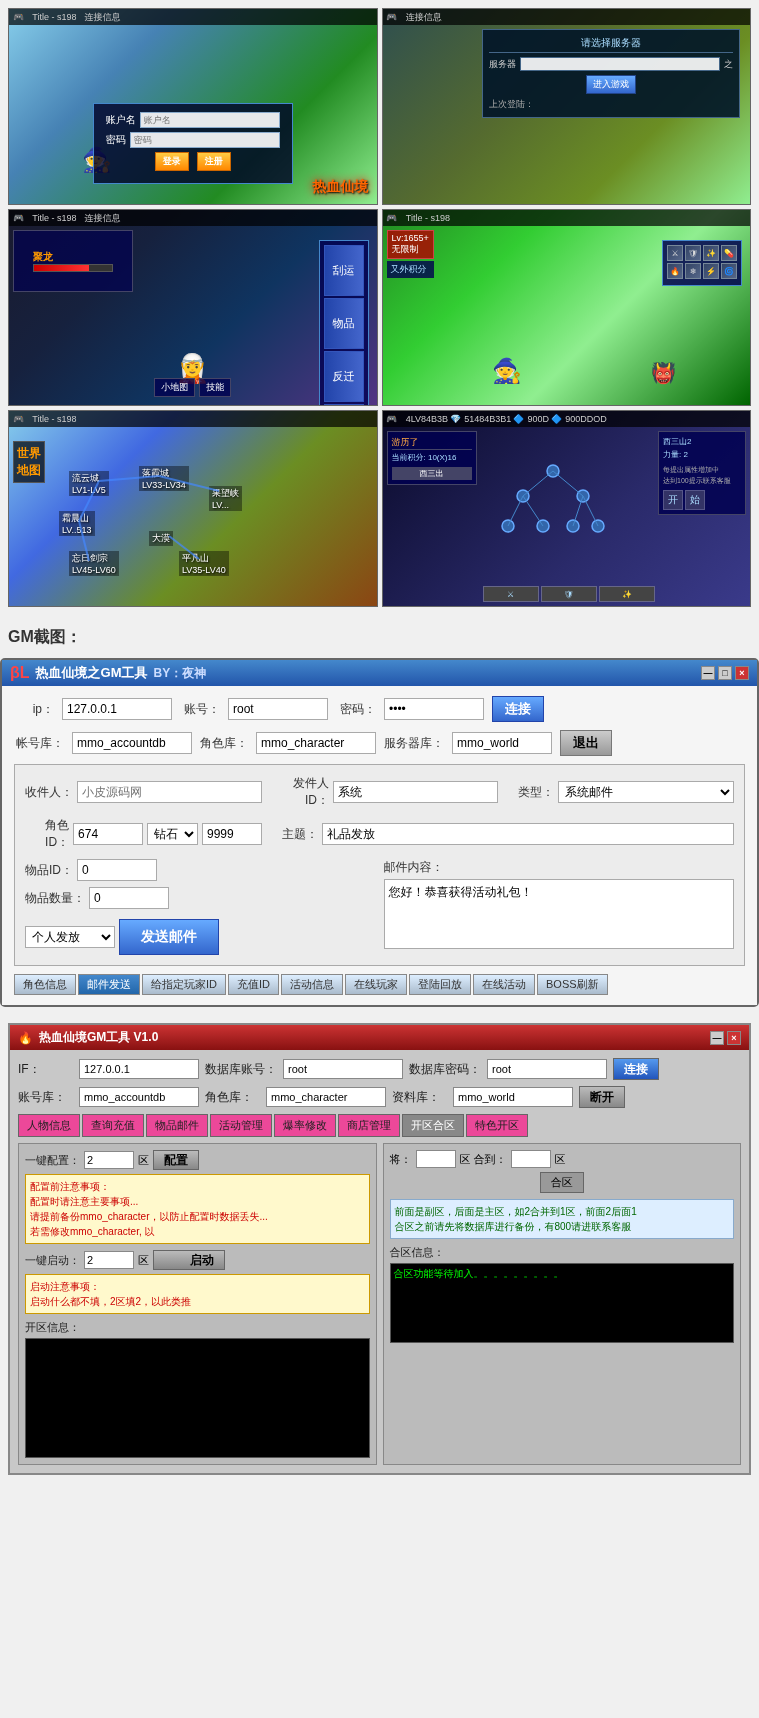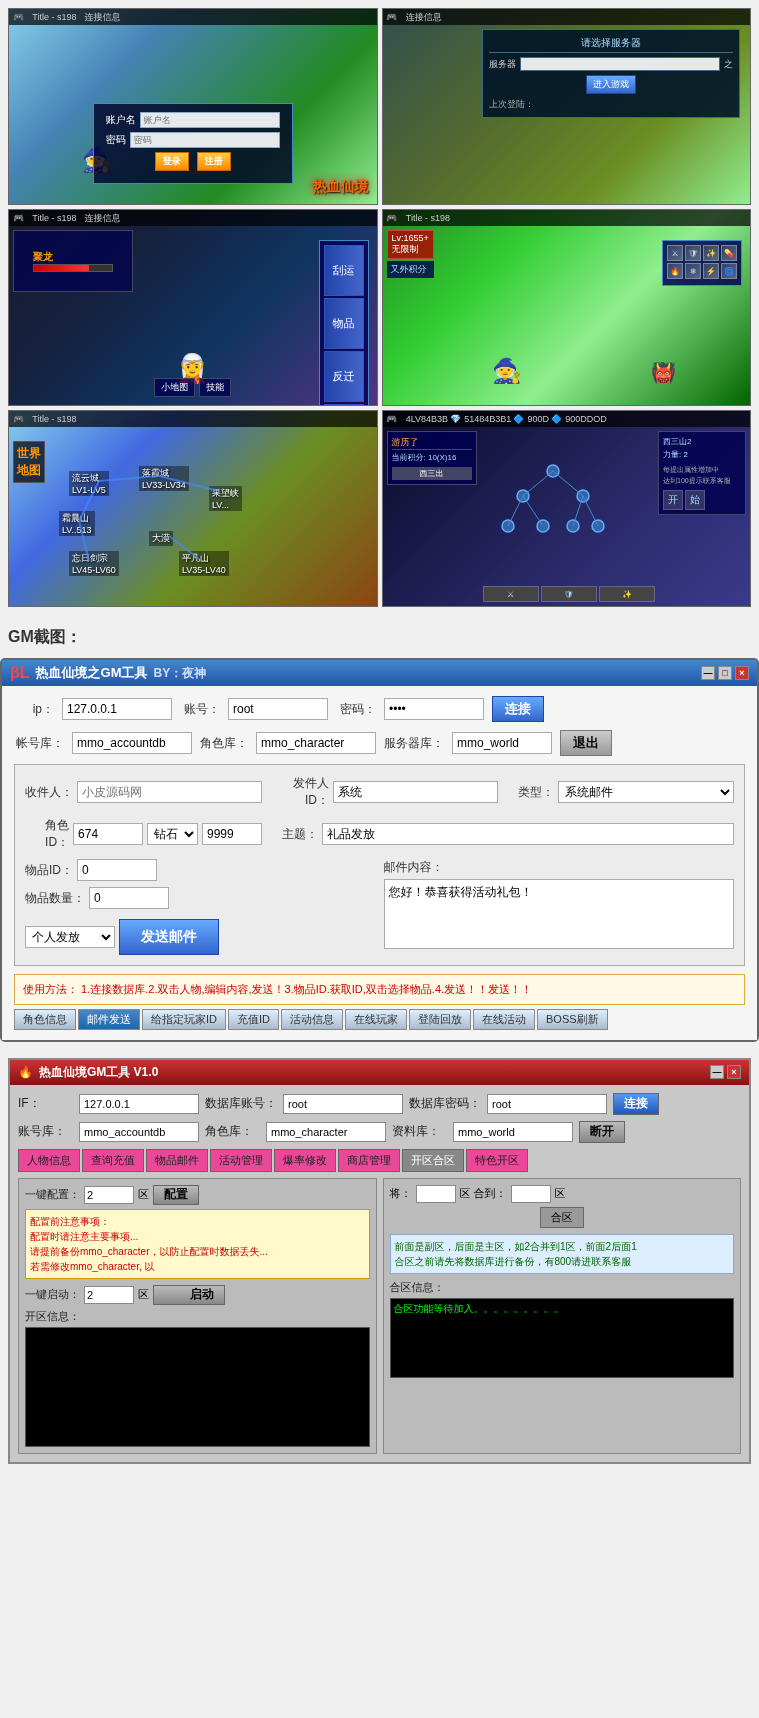--- a/index.html
+++ b/index.html
@@ -856,24 +856,20 @@
             <button class="gm-btn gm-btn-blue" style="width:100px;height:36px;font-size:14px;">发送邮件</button>
           </div>
         </div>
         <div>
           <div class="gm-mail-content-label">邮件内容：</div>
           <textarea class="gm-textarea" style="">您好！恭喜获得活动礼包！</textarea>
         </div>
       </div>
     </div>
 
-    <div class="gm-usage">
-      <span>使用方法：</span>
-      <span>1.连接数据库.2.双击人物,编辑内容,发送！3.物品ID.获取ID,双击选择物品.4.发送！！发送！！</span>
-    </div>
 
     <div class="gm-tabs">
       <div class="gm-tab">角色信息</div>
       <div class="gm-tab active">邮件发送</div>
       <div class="gm-tab">给指定玩家ID</div>
       <div class="gm-tab">充值ID</div>
       <div class="gm-tab">活动信息</div>
       <div class="gm-tab">在线玩家</div>
       <div class="gm-tab">登陆回放</div>
       <div class="gm-tab">在线活动</div>
@@ -946,20 +942,24 @@
           <div class="gm-notice-text">若需修改mmo_character, 以</div>
         </div>
 
         <div class="gm-input-row">
           <span style="font-size:11px;color:#222;">一键启动：</span>
           <input class="gm-small-input" value="2" style="">
           <span style="font-size:11px;">区</span>
           <button class="gm-btn2 gm-btn2-gray" style="height:20px;padding-left:36px;">启动</button>
         </div>
 
+        <div style="background:#fff9cc;border:1px solid #cc9900;padding:4px;margin-bottom:6px;min-height:40px;font-size:10px;">
+          <div class="gm-notice-text">启动注意事项：</div>
+          <div class="gm-notice-text">启动什么都不填，2区填2，以此类推</div>
+        </div>
 
         <div style="font-size:11px;color:#222;margin-bottom:3px;">开区信息：</div>
         <div class="gm-black-box"></div>
       </div>
 
       <div class="gm-right-section">
 
         <div style="margin-bottom:6px;">
           <div class="gm-merge-row">
             <span>将：</span>

